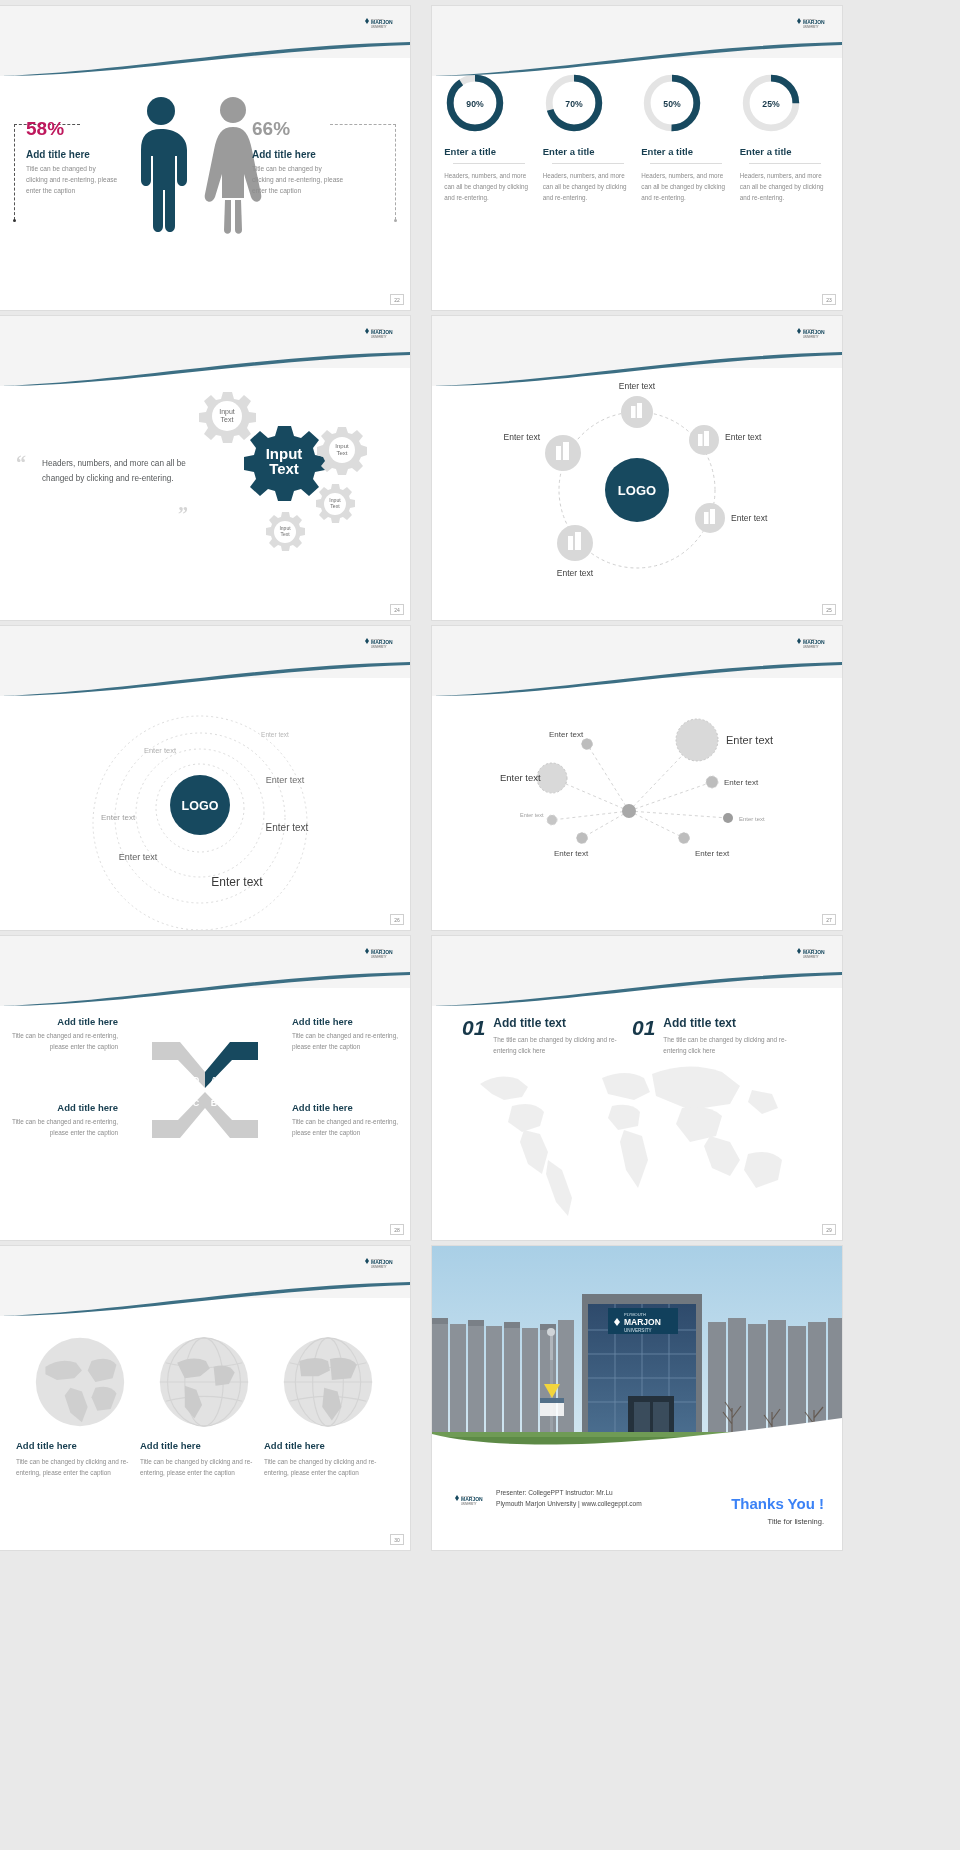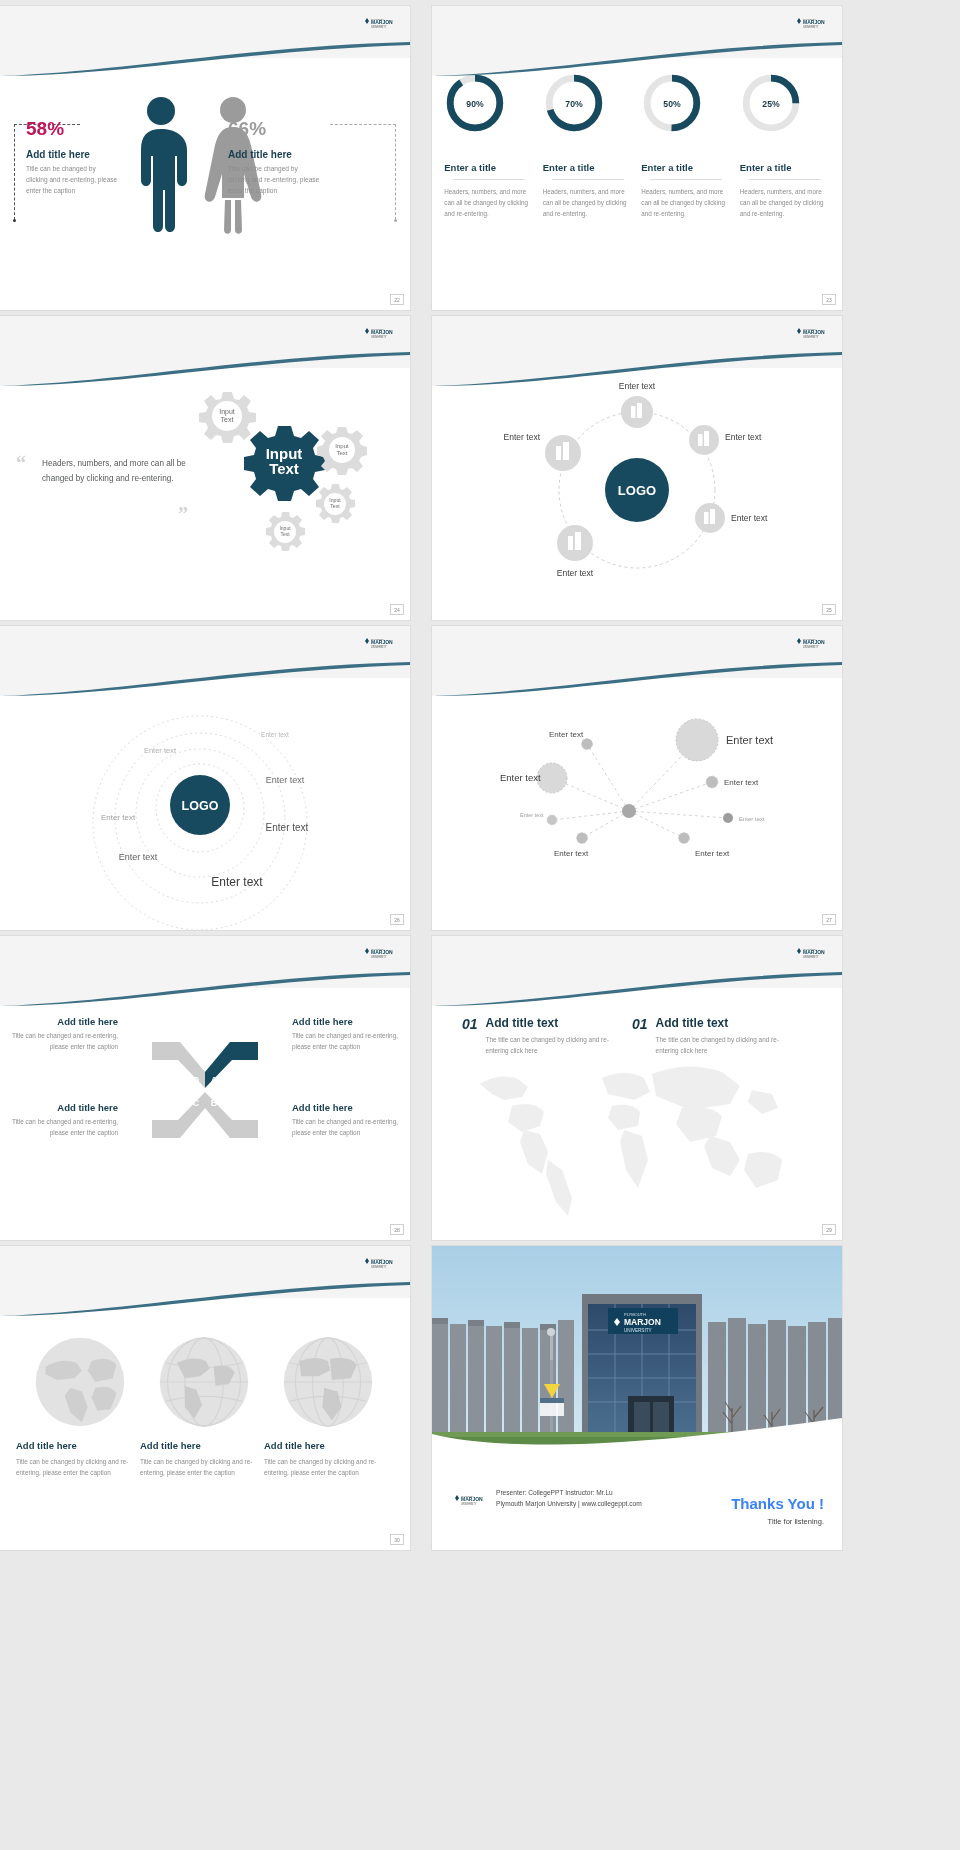--- a/index.html
+++ b/index.html
@@ -53,50 +53,50 @@
   }
   .body { position: absolute; left:0; top:52px; width:100%; height:252px; z-index:1; }
 
   
   .s22 .pct { font-size: 19px; font-weight: bold; }
   .s22 .pct-m { color: #be185d; }
   .s22 .pct-f { color: #9b9b9b; }
   .s22 .addt { font-size: 10px; font-weight: bold; color: #173e50; margin-top: 9px; }
   .s22 .cap { font-size: 6.6px; color: #8d8d8d; line-height: 1.65; margin-top: 4px; width: 92px;}
   .s22 .left-blk { position:absolute; left:26px; top:60px; }
-  .s22 .right-blk { position:absolute; left:228px; top:60px; }
+  .s22 .right-blk { position:absolute; left:252px; top:60px; }
   .dashbox-l { position:absolute; left:14px; top:66px; width:66px; height:96px;
     border-left:1px dashed #555; border-top:1px dashed #555; }
   .dashbox-r { position:absolute; right:14px; top:66px; width:66px; height:96px;
     border-right:1px dashed #aaa; border-top:1px dashed #aaa; }
   .dot { position:absolute; width:3px;height:3px;border-radius:50%;background:#333; }
 
   
   .donuts { display:flex; justify-content:space-around; padding: 14px 8px 0; }
   .donut-col { width: 90px; }
-  .donut-col h4 { font-size: 9.5px; color:#173e50; margin-top:24px; }
+  .donut-col h4 { font-size: 9.5px; color:#173e50; margin-top:8px; }
   .donut-col .rule { width:72px;height:1px;background:#dcdcdc;margin:6px auto; }
   .donut-col p { font-size: 6.3px; color:#8d8d8d; line-height:1.75; }
   .donut-lbl { font-size: 14px; font-weight: bold; fill: #17384a; }
 
   
   .quote-txt { position:absolute; left:42px; top:88px; width:160px;
      font-size:8.2px; color:#55585a; line-height:1.85; }
   .qmark { position:absolute; font-size:20px; color:#d5d5d5; font-family:"Liberation Serif",serif; font-weight:bold;}
 
   
   .et { font-size: 8.5px; fill: #3d3d3d; }
   .et-h { font-size: 11px; fill: #3d3d3d; }
 
   
   .s28 .tt { font-size: 9.5px; font-weight:bold; color:#173e50; }
   .s28 .cc { font-size: 6.4px; color:#8d8d8d; line-height:1.7; }
 
   
-  .num { font-size: 14px; font-weight: bold; font-style: italic; color:#17384a; }
+  .num { font-size: 21px; font-weight: bold; font-style: italic; color:#17384a; }
   .s29 .t { font-size: 12px; font-weight:bold; color:#17384a; }
   .s29 .d { font-size: 6.4px; color:#8d8d8d; line-height:1.7; }
 
   
   .s30 .t { font-size: 9.5px; font-weight:bold; color:#173e50; }
   .s30 .d { font-size: 6.4px; color:#8d8d8d; line-height:1.75; }
 
   
   .photo { position:absolute; left:0; top:0; width:100%; height:210px; overflow:hidden; }
   .thanks { position:absolute; right:18px; bottom:24px; text-align:right; }

